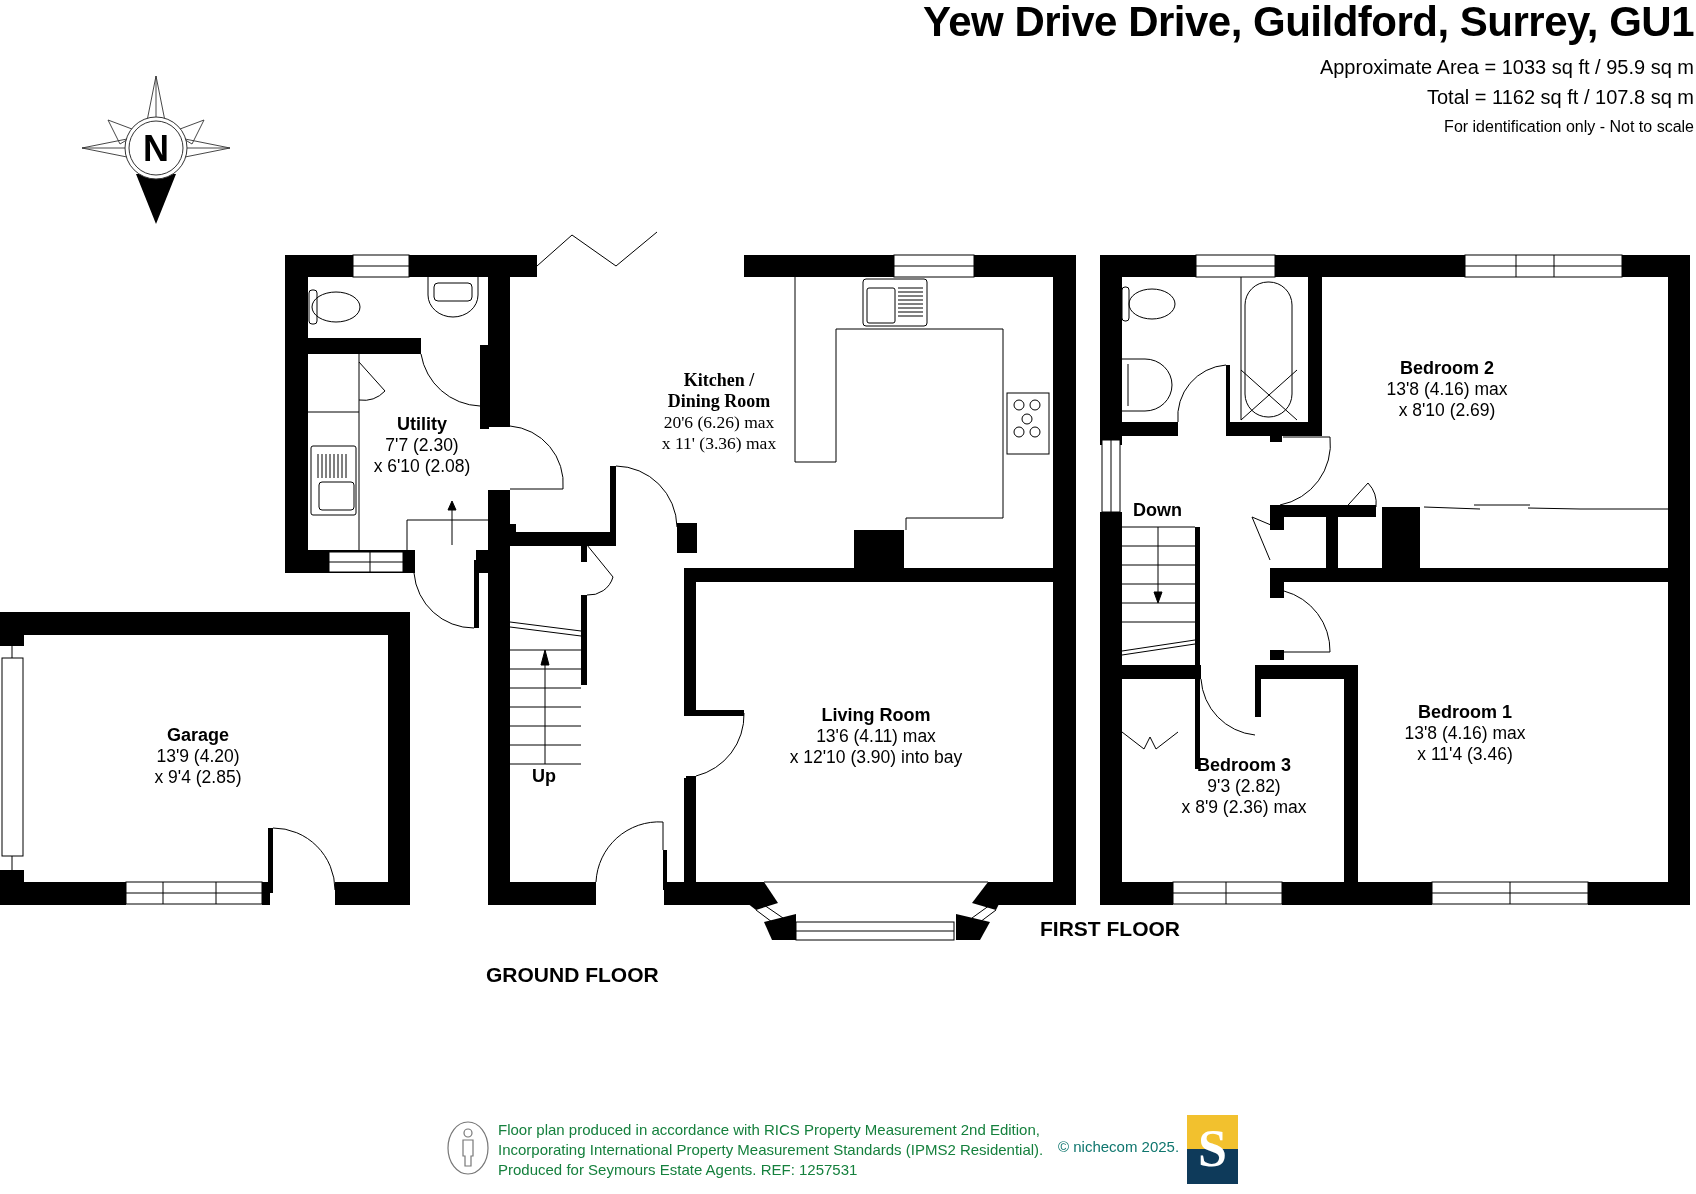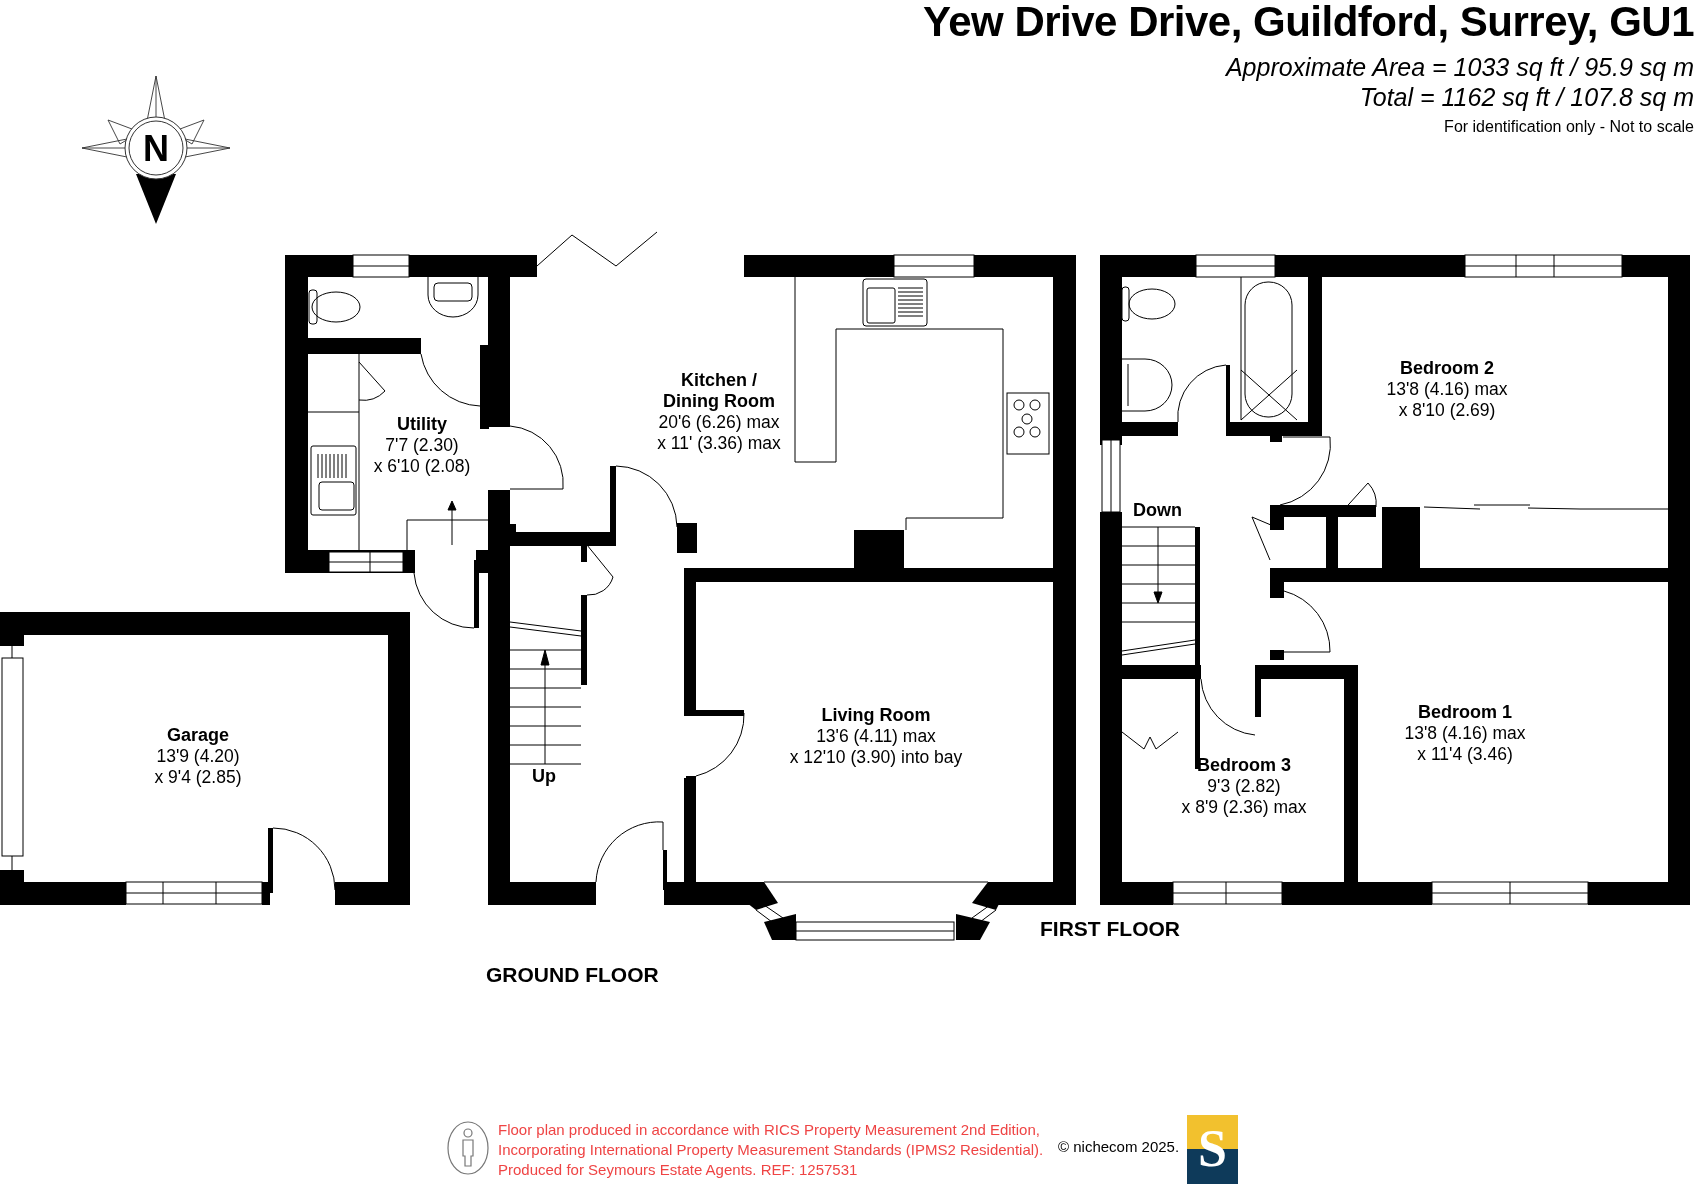--- a/index.html
+++ b/index.html
@@ -1,32 +1,32 @@
 <!DOCTYPE html>
 <html><head>
 <meta charset="utf-8">
 <style>
   html, body { margin: 0; padding: 0; background: #ffffff; }
   body { width: 1696px; height: 1194px; position: relative; overflow: hidden;
          font-family: "Liberation Sans", sans-serif; color: #000; }
   .header { position: absolute; right: 2px; top: 0; text-align: right; }
   .title { font-size: 42px; font-weight: bold; line-height: 44px; margin-top: 0; letter-spacing: -0.5px; }
-  .area-line { font-size: 25px; line-height: 30px; font-style: italic; }
+  .area-line { font-size: 20px; line-height: 30px; }
   .area-line.first { margin-top: 8px; }
   .disclaimer { font-size: 16px; line-height: 22px; margin-top: 4px; }
   .compass { position: absolute; left: 80px; top: 74px; }
   svg.plan { position: absolute; left: 0; top: 0; }
   .room-label { position: absolute; text-align: center; transform: translateX(-50%); white-space: nowrap; }
   .room-name { font-weight: bold; font-size: 18px; line-height: 21px; }
   .room-dim { font-size: 17.5px; line-height: 21px; }
   .floor-label { position: absolute; font-weight: bold; font-size: 21px; }
   .stair-label { position: absolute; font-weight: bold; font-size: 18px; }
   .footer { position: absolute; left: 446px; top: 1120px; display: flex; align-items: flex-start; }
-  .footer-text { font-size: 15px; line-height: 20px; color: #ef4444; margin-left: 8px; }
-  .footer-copy { font-size: 15px; color: #000000; position: absolute; left: 1058px; top: 1138px; white-space: nowrap; }
+  .footer-text { font-size: 15px; line-height: 20px; color: #15803d; margin-left: 8px; }
+  .footer-copy { font-size: 15px; color: #0f766e; position: absolute; left: 1058px; top: 1138px; white-space: nowrap; }
   .logo { position: absolute; left: 1187px; top: 1115px; width: 51px; height: 69px; }
   .logo-top { height: 34px; background: #F2C12E; }
   .logo-bot { height: 35px; background: #0E3A5A; }
   .logo-s { position: absolute; left: 0; top: 8px; width: 51px; text-align: center; color: #fff;
             font-family: "Liberation Serif", serif; font-weight: bold; font-size: 52px; line-height: 52px; }
 </style>
 </head>
 <body>
 
 <div class="header">
@@ -262,21 +262,21 @@
     <path d="M1201 679 A60 60 0 0 0 1255 735"></path>
     <path d="M1122 732 L1144 749 L1150 737 L1156 749 L1178 732"></path>
   </g>
 </svg>
 
 <div class="room-label" style="left:422px; top:414px;">
   <div class="room-name">Utility</div>
   <div class="room-dim">7'7 (2.30)</div>
   <div class="room-dim">x 6'10 (2.08)</div>
 </div>
-<div class="room-label" style="left:719px; top:370px;">
+<div class="room-label" style="left:719px; top:370px;font-family:Liberation Serif, serif;">
   <div class="room-name">Kitchen /</div>
   <div class="room-name">Dining Room</div>
   <div class="room-dim">20'6 (6.26) max</div>
   <div class="room-dim">x 11' (3.36) max</div>
 </div>
 <div class="room-label" style="left:876px; top:705px;">
   <div class="room-name">Living Room</div>
   <div class="room-dim">13'6 (4.11) max</div>
   <div class="room-dim">x 12'10 (3.90) into bay</div>
 </div>

